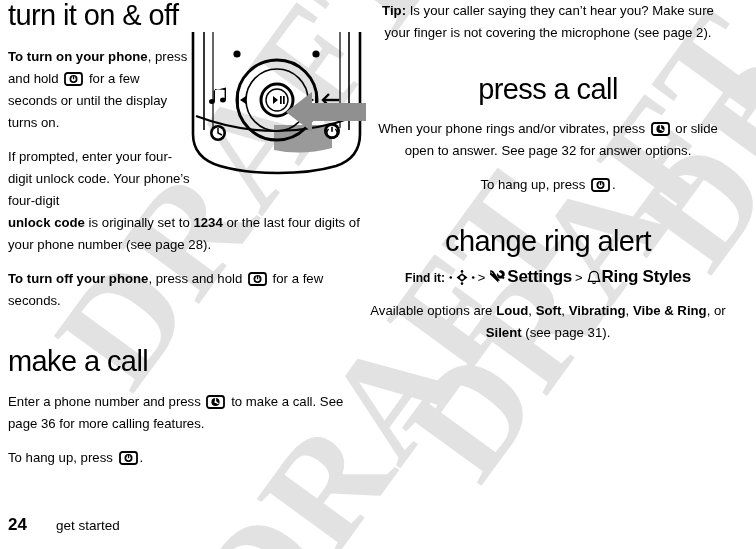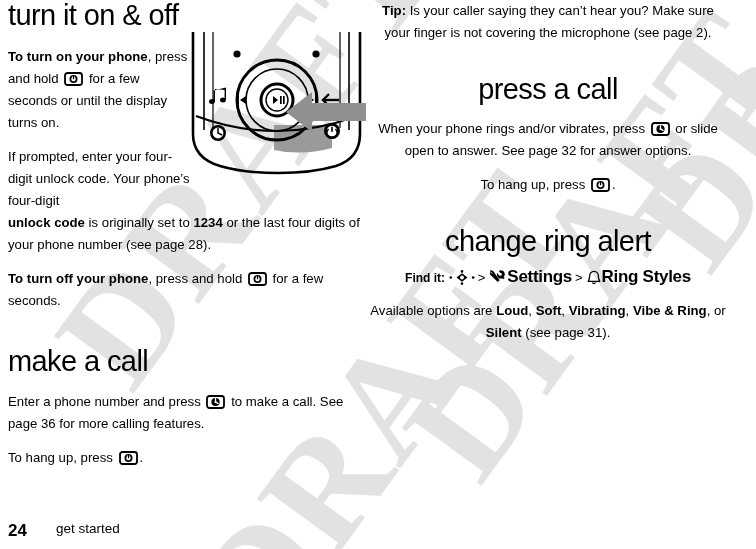--- a/index.html
+++ b/index.html
@@ -113,23 +113,23 @@
     width: 186px;
     height: 148px;
     z-index: 3;
   }
   .illus svg { display: block; }
 
   
   .footer {
     position: absolute;
     left: 8px;
-    bottom: 8px;
+    bottom: 14px;
     display: flex;
-    align-items: flex-start;
+    align-items: center;
     z-index: 4;
   }
   .footer .pagenum {
     font-size: 17px;
     font-weight: bold;
     width: 48px;
   }
   .footer .chapter {
     font-size: 13.5px;
     font-weight: normal;

